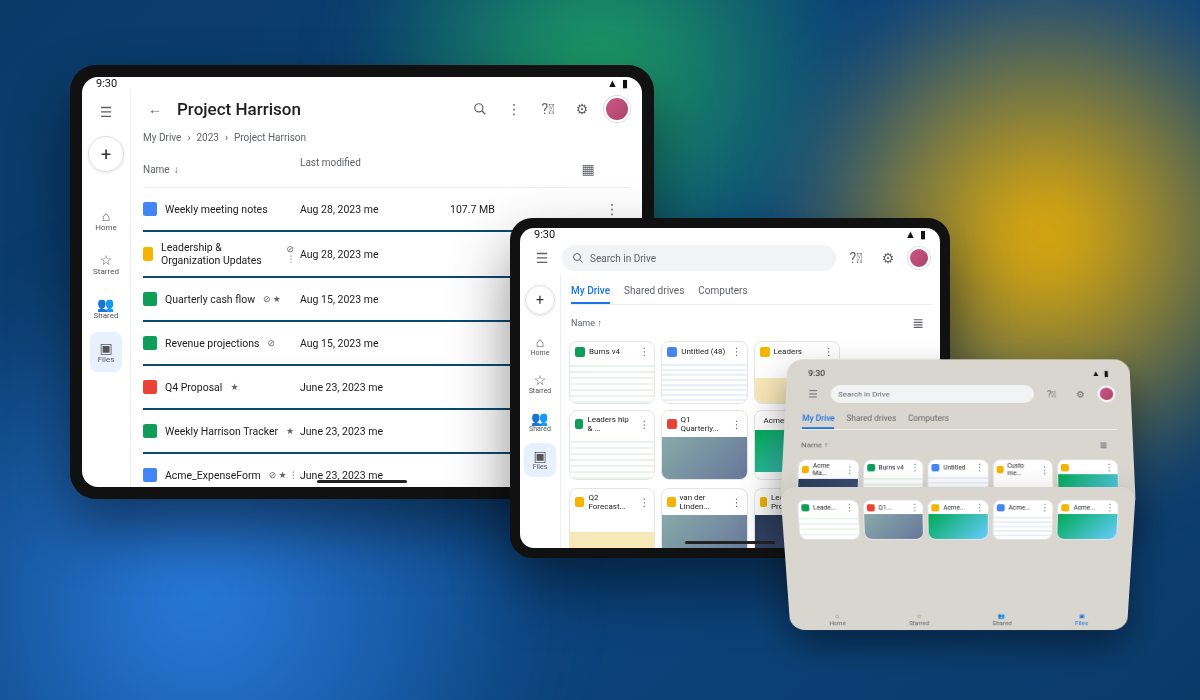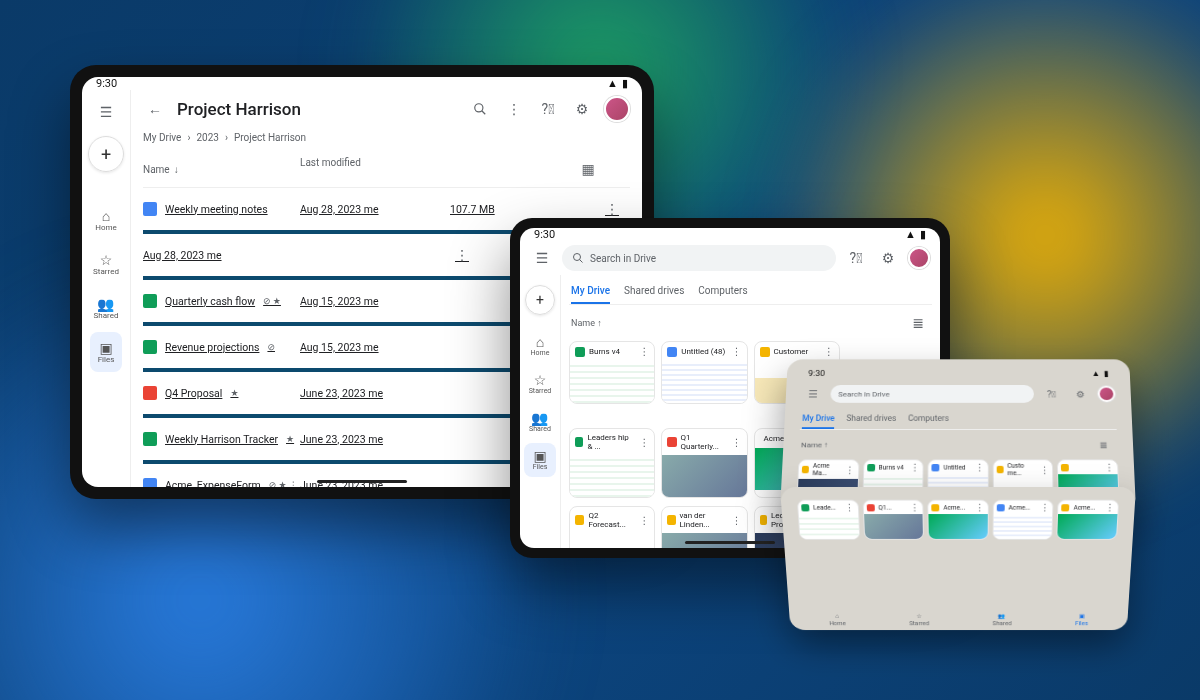--- a/index.html
+++ b/index.html
@@ -23,21 +23,21 @@
   .rail .item.active { background:#e8f0fe; }
   .rail .ico { font-size:14px; line-height:1; }
   .main1 { flex:1; padding:0 12px; }
   .titlebar { display:flex; align-items:center; gap:10px; padding:6px 0; }
   .titlebar h1 { font-size:17px; font-weight:500; margin:0; color:#202124; }
   .titlebar .spacer { flex:1; }
   .iconbtn { width:24px; height:24px; display:flex; align-items:center; justify-content:center; color:#5f6368; font-size:14px; border-radius:50%; }
   .crumbs { font-size:10px; color:#5f6368; display:flex; align-items:center; gap:6px; padding:4px 0 8px; }
   .cols { display:grid; grid-template-columns:1fr 150px 150px 30px; font-size:10px; color:#5f6368; padding:6px 0; border-bottom:1px solid #eee; }
   .cols .hname { display:flex; align-items:center; gap:4px; }
-  .rows .row { display:grid; grid-template-columns:1fr 150px 150px 30px; align-items:center; font-size:10.5px; color:#202124; padding:9px 0; border-bottom:4px solid #0c4a6e;text-decoration:underline; }
+  .rows .row { display:grid; grid-template-columns:1fr 150px 150px 30px; align-items:center; font-size:10.5px; color:#202124; padding:9px 0; border-bottom:2px solid #0c4a6e; }
   .docname { display:flex; align-items:center; gap:8px; }
   .docname .meta { color:#5f6368; font-size:9px; }
   .ficon { width:14px; height:14px; border-radius:2px; display:flex; align-items:center; justify-content:center; font-size:8px; color:#fff; }
   .f-docs{background:#4285f4;} .f-slides{background:#f4b400;} .f-sheets{background:#0f9d58;} .f-pdf{background:#ea4335;}
   .avcircle { width:22px; height:22px; border-radius:50%; background:linear-gradient(135deg,#c58,#a46); border:2px solid #fff; box-shadow:0 0 0 1px #ddd; }
 
   
   .d2 { left:510px; top:218px; width:420px; height:320px; z-index:2; border-radius:22px; padding:10px; }
   .d2 .screen { border-radius:14px; }
   .topbar2 { display:flex; align-items:center; gap:8px; padding:4px 10px; }
@@ -157,20 +157,25 @@
                 <span class="docname">
                   <span class="ficon f-docs"></span>
                   <span>Weekly meeting notes</span>
                   <span class="meta"></span>
                 </span>
                 <span>Aug 28, 2023 me</span>
                 <span>107.7 MB</span>
                 <span class="iconbtn">⋮</span>
               </div>
               <div class="row">
+                <span class="docname">
+                  <span class="ficon f-slides"></span>
+                  <span>Leadership &amp; Organization Updates</span>
+                  <span class="meta">⊘ ⋮</span>
+                </span>
                 <span>Aug 28, 2023 me</span>
                 <span></span>
                 <span class="iconbtn">⋮</span>
               </div>
               <div class="row">
                 <span class="docname">
                   <span class="ficon f-sheets"></span>
                   <span>Quarterly cash flow</span>
                   <span class="meta">⊘ ★</span>
                 </span>
@@ -287,27 +292,27 @@
                 <div class="ch">
                   <span class="ficon f-docs"></span>
                   <span>Untitled (48)</span>
                   <span class="more">⋮</span>
                 </div>
                 <div class="thumb doc"></div>
               </div>
               <div class="card">
                 <div class="ch">
                   <span class="ficon f-slides"></span>
-                  <span>Customer</span>
+                  <span>Leaders</span>
                   <span class="more">⋮</span>
                 </div>
                 <div class="thumb slide"></div>
               </div>
             </div>
-          <div class="grid" id="d2r2" style="margin-top:24px">
+          <div class="grid" id="d2r2" style="margin-top:6px">
               <div class="card">
                 <div class="ch">
                   <span class="ficon f-sheets"></span>
                   <span>Leaders hip &amp; ...</span>
                   <span class="more">⋮</span>
                 </div>
                 <div class="thumb sheet"></div>
               </div>
               <div class="card">
                 <div class="ch">

